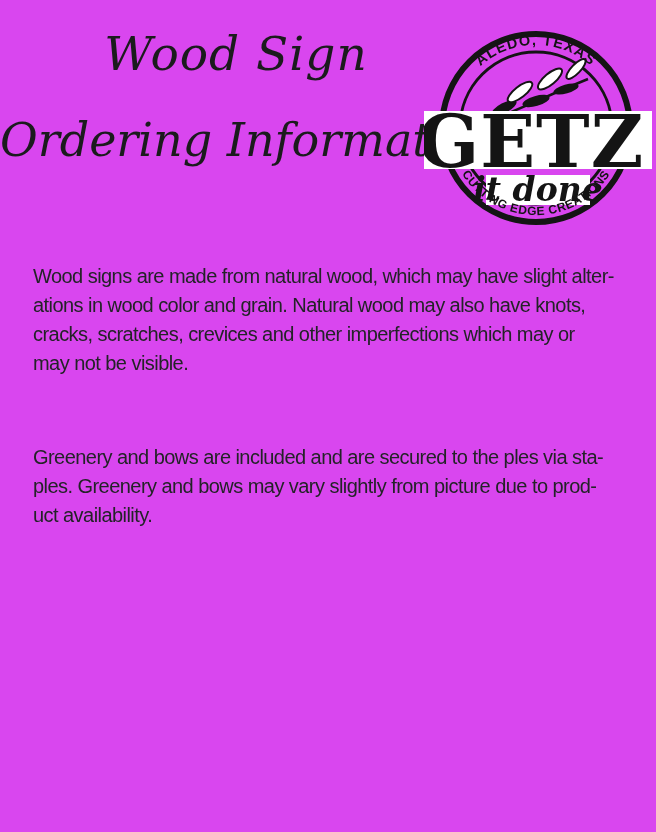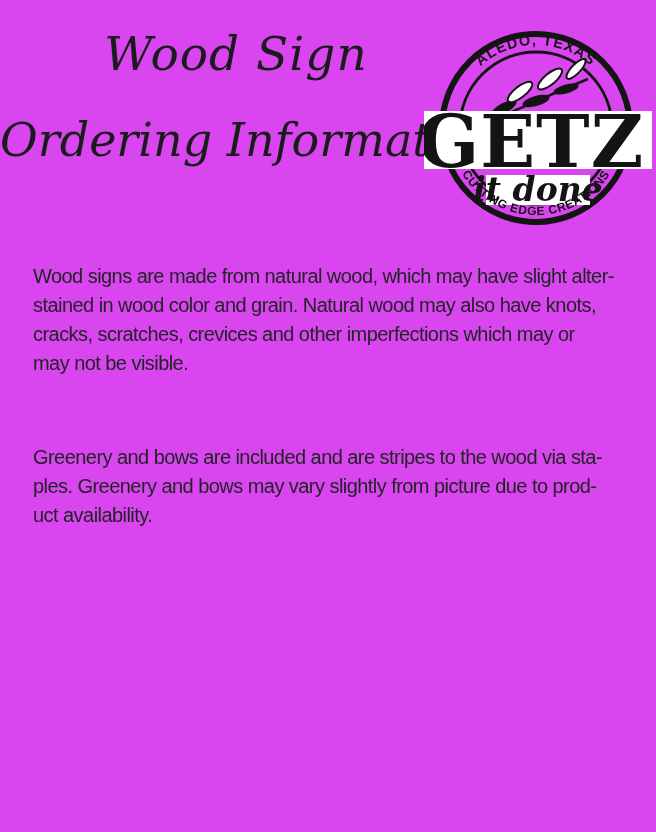--- a/index.html
+++ b/index.html
@@ -125,24 +125,24 @@
     <rect x="62" y="156" width="104" height="30" fill="#ffffff"></rect>
     <text class="tagline-text" x="114" y="182" font-size="33" text-anchor="middle">it done</text>
 
     <text class="arc-text" font-size="12" letter-spacing="0.6">
       <textPath href="#arcBottom" startOffset="50%" text-anchor="middle">CUTTING EDGE CREATIONS</textPath>
     </text>
   </svg>
 
   <div class="content">
     <p>Wood signs are made from natural wood, which may have slight alter-
-stained in wood color and grain. Natural wood may also have knots,
+ations in wood color and grain. Natural wood may also have knots,
 cracks, scratches, crevices and other imperfections which may or
 may not be visible.</p>
-    <p>Greenery and bows are included and are stripes to the wood via sta-
+    <p>Greenery and bows are included and are secured to the ples via sta-
 ples. Greenery and bows may vary slightly from picture due to prod-
 uct availability.</p>
     
     
     
     
   </div>
 
 </div>
 

